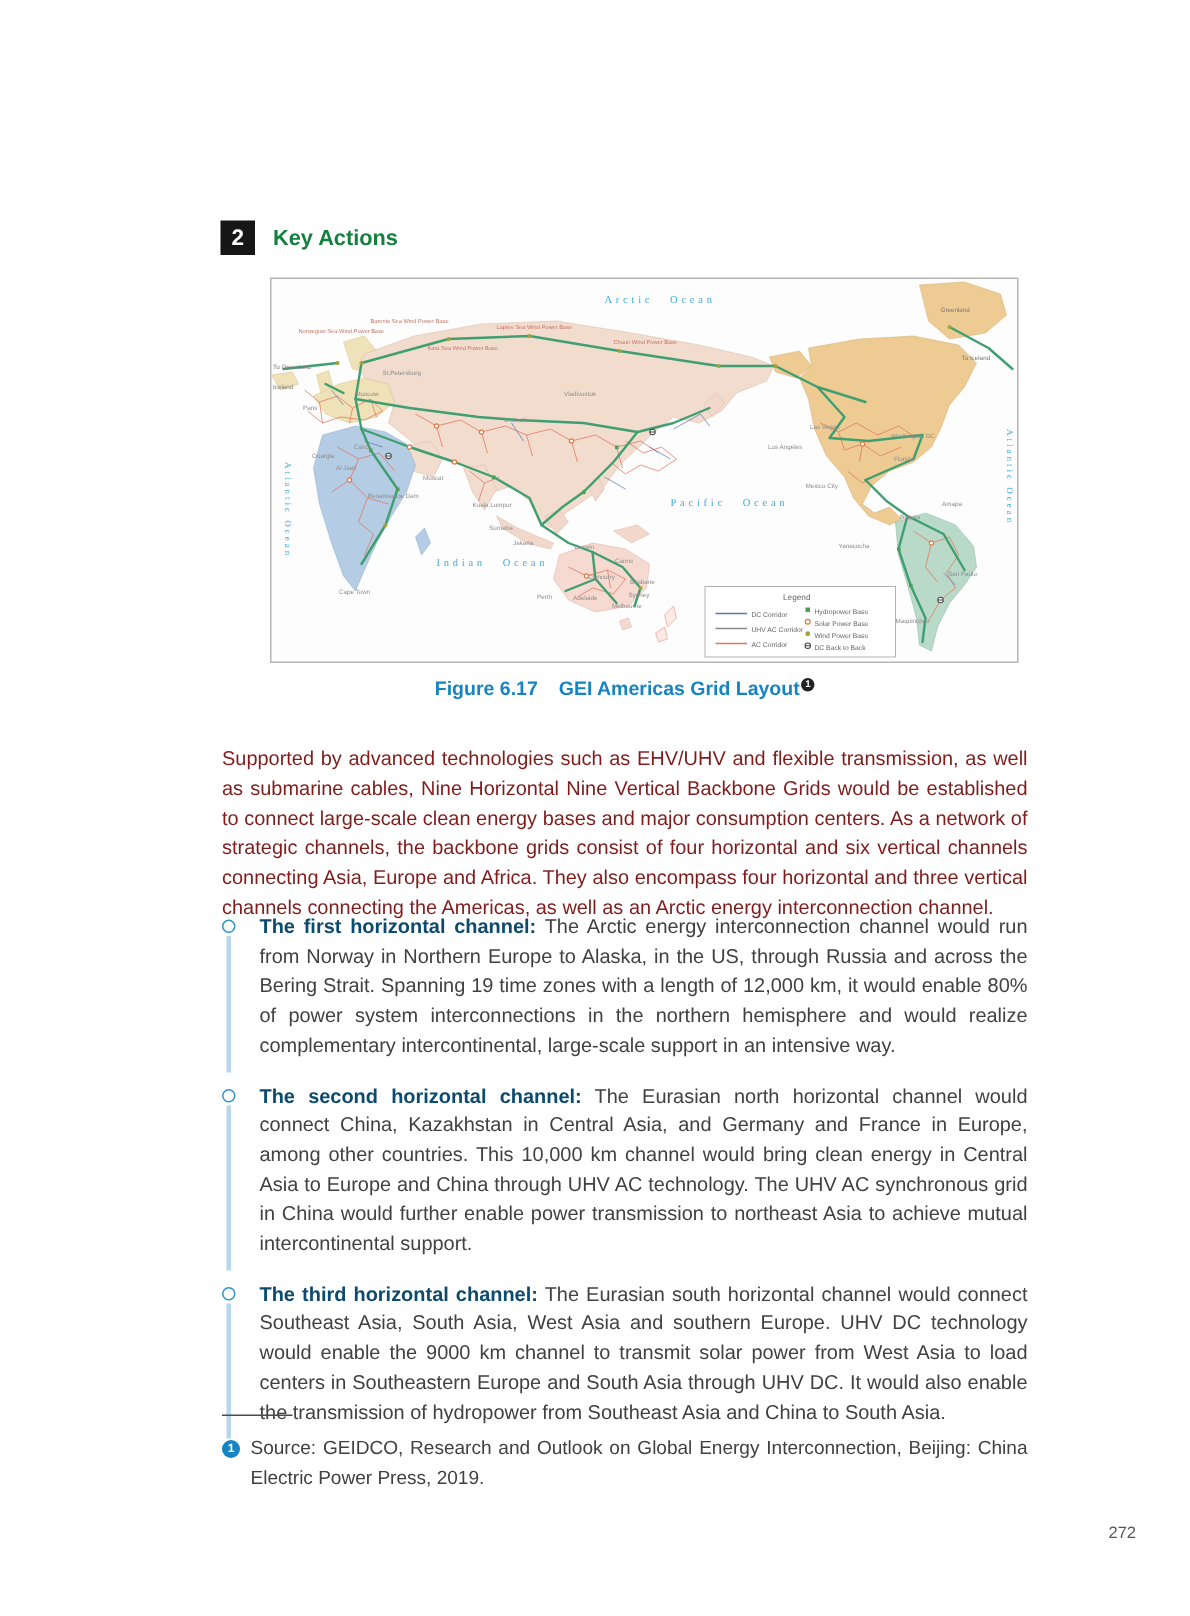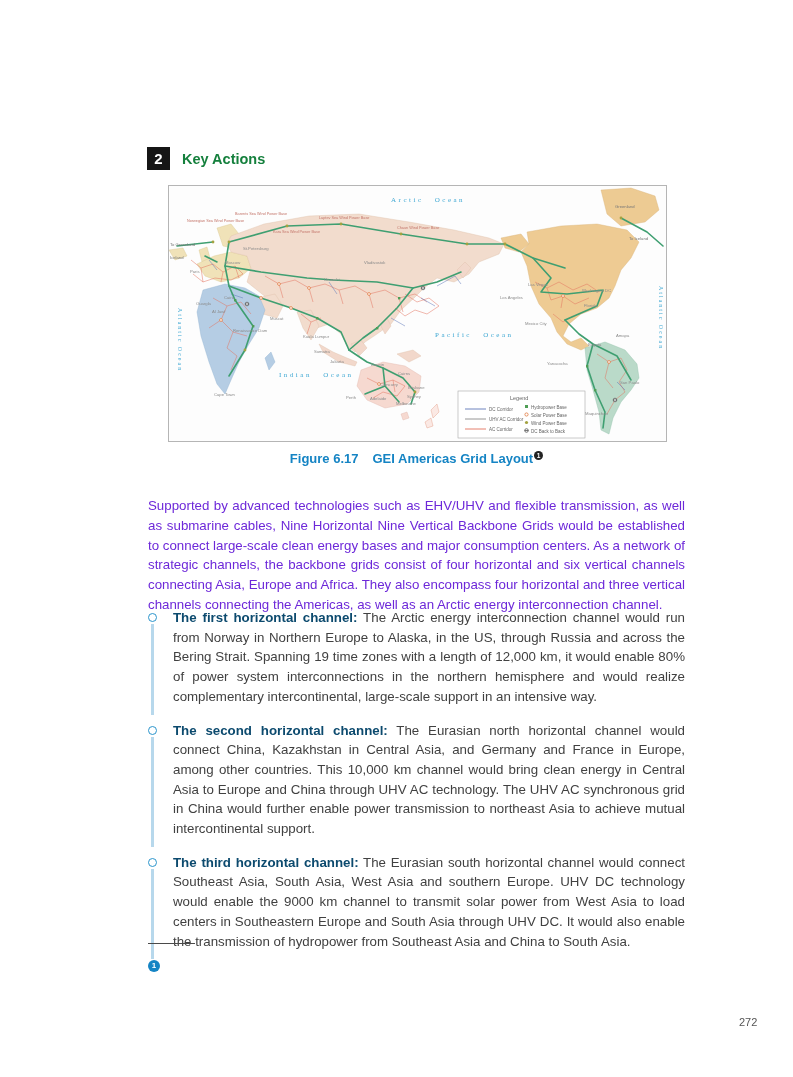--- a/index.html
+++ b/index.html
@@ -2,27 +2,27 @@
 <html><head>
 <meta charset="utf-8">
 <style>
   html,body{margin:0;padding:0;background:#fff;}
   .page{position:relative;width:793px;height:1077px;background:#ffffff;font-family:"Liberation Sans",sans-serif;color:#414141;overflow:hidden;}
   
   .hdr{position:absolute;left:147px;top:147px;display:flex;align-items:center;}
   .hdr-num{width:23px;height:23px;background:#161616;color:#fff;font-weight:bold;font-size:15px;display:flex;align-items:center;justify-content:center;}
   .hdr-title{margin-left:12px;font-size:14.5px;font-weight:bold;color:#15803d;}
   
-  .fig{position:absolute;left:168px;top:185px;width:497px;height:255px;border:1px solid #b5b5b5;background:#fdfdfd;box-sizing:content-box;}
+  .fig{position:absolute;left:180px;top:185px;width:497px;height:255px;border:1px solid #b5b5b5;background:#fdfdfd;box-sizing:content-box;}
   .fig svg{display:block;}
   .caption{position:absolute;left:168px;top:451px;width:497px;text-align:center;font-size:13px;font-weight:bold;color:#1584c4;}
   .caption .cap-num{margin-right:14px;}
   .cap-ref{display:inline-block;width:9px;height:9px;border-radius:50%;background:#222;color:#fff;font-size:6.5px;line-height:9px;text-align:center;vertical-align:super;font-weight:bold;margin-left:1px;}
   
-  .intro{position:absolute;left:148px;top:483px;width:537px;font-size:13.3px;line-height:19.7px;text-align:justify;color:#6d28d9;}
+  .intro{position:absolute;left:148px;top:483px;width:537px;font-size:13.3px;line-height:19.7px;text-align:justify;color:#7f1d1d;}
   .bullets{position:absolute;left:148px;top:608px;width:537px;}
   .bullet{position:relative;padding-left:25px;margin-bottom:14px;}
   .bullet-circle{position:absolute;left:0;top:5px;width:7px;height:7px;border:1.6px solid #2b95cc;border-radius:50%;background:#fff;z-index:2;}
   .bullet-bar{position:absolute;left:3px;top:16px;bottom:-8px;width:3px;background:#b7d8ec;}
   .bullet p{margin:0;font-size:13.3px;line-height:19.7px;text-align:justify;color:#414141;}
   .lead{color:#0c4a6e;font-weight:bold;}
   
   .fn-rule{position:absolute;left:148px;top:943px;width:47px;border-top:1.3px solid #4a4a4a;}
   .footnote{position:absolute;left:148px;top:956px;width:537px;font-size:12.7px;line-height:19.5px;color:#414141;padding-left:19px;box-sizing:border-box;text-align:justify;}
   .fn-ref{position:absolute;left:0;top:3.5px;width:12px;height:12px;border-radius:50%;background:#1584c4;color:#fff;font-size:8px;line-height:12px;text-align:center;font-weight:bold;}
@@ -241,17 +241,18 @@
     <div class="bullet">
       <span class="bullet-circle"></span>
       <span class="bullet-bar"></span>
       <p><span class="lead">The third horizontal channel:</span> <span>The Eurasian south horizontal channel would connect Southeast Asia, South Asia, West Asia and southern Europe. UHV DC technology would enable the 9000 km channel to transmit solar power from West Asia to load centers in Southeastern Europe and South Asia through UHV DC. It would also enable the transmission of hydropower from Southeast Asia and China to South Asia.</span></p>
     </div>
   </div>
 
   <div class="fn-rule"></div>
   <div class="footnote">
     <span class="fn-ref">1</span>
+    <span>Source: GEIDCO, Research and Outlook on Global Energy Interconnection, Beijing: China Electric Power Press, 2019.</span>
   </div>
 
   <div class="pagenum">272</div>
 
 </div>
 
 </body></html>

